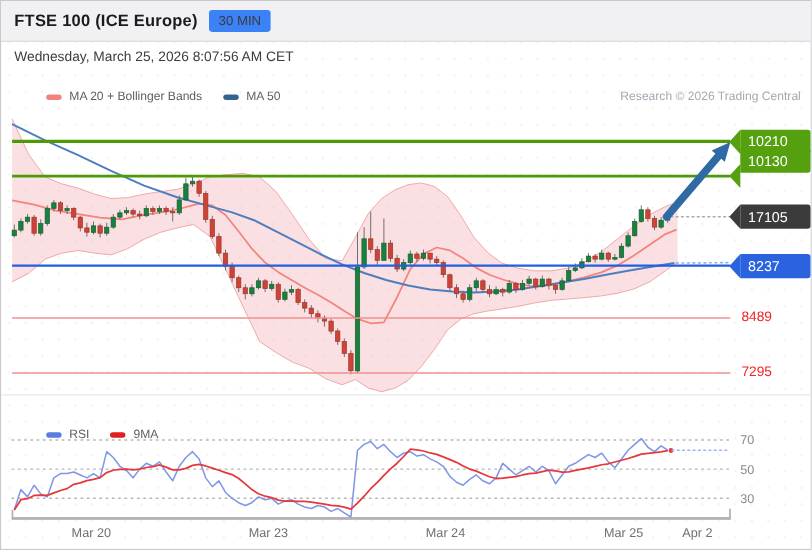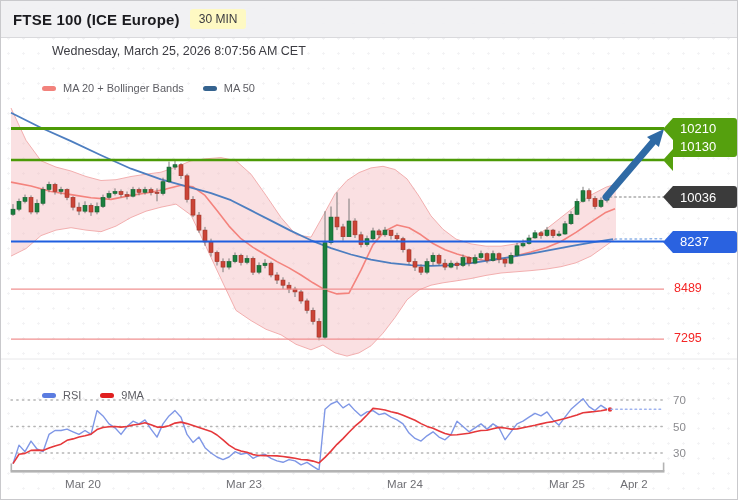--- a/index.html
+++ b/index.html
@@ -1,22 +1,22 @@
 <!DOCTYPE html>
 <html><head>
 <meta charset="utf-8">
 <style>
   html,body{margin:0;padding:0;background:#fff;font-family:"Liberation Sans",sans-serif;}
   .widget{position:relative;width:738px;height:500px;box-sizing:border-box;border:1px solid #c9c9cc;background:#fff;
     background-image:radial-gradient(rgba(40,40,70,0.055) 1px,transparent 1.3px);background-size:15px 15px;overflow:hidden;}
   .topbar{position:absolute;left:0;top:0;width:100%;height:37px;background:rgba(240,240,242,0.92);border-bottom:1px solid #d9d9dc;
     display:flex;align-items:center;box-sizing:border-box;padding-left:12px;}
   .title{font-size:15px;font-weight:700;color:#1b1b1f;letter-spacing:.2px;}
-  .badge{margin-left:10px;background:#fef9c3;color:#3a3a40;font-size:12px;padding:3px 9px;border-radius:3px;}
-  .datetime{position:absolute;left:12px;top:43px;font-size:12.5px;color:#3c3c42;margin-left:39px;}
+  .badge{margin-left:10px;background:#3b82f6;color:#3a3a40;font-size:12px;padding:3px 9px;border-radius:3px;}
+  .datetime{position:absolute;left:12px;top:43px;font-size:12.5px;color:#3c3c42;}
   .legend{position:absolute;display:flex;align-items:center;gap:19px;font-size:11px;color:#5d5d63;padding-left:28px;}
   .price-legend{left:13px;top:81px;}
   .rsi-legend{left:13px;top:388px;}
   .li{display:flex;align-items:center;gap:7px;}
   .sw{display:inline-block;width:14px;height:5px;border-radius:2.5px;}
   .credit{position:absolute;right:9px;top:81px;font-size:11px;color:#a7a7b2;}
   svg{position:absolute;left:0;top:0;pointer-events:none;}
   #labels{position:absolute;left:0;top:0;width:100%;height:100%;pointer-events:none;}
   .pill{position:absolute;left:672px;width:64px;height:22px;border-radius:0 3px 3px 0;color:#fff;font-size:13px;
     display:flex;align-items:center;padding-left:7px;box-sizing:border-box;}
@@ -36,20 +36,21 @@
   <div class="legend price-legend">
     <span class="li">
       <i class="sw" id="sw-ma20" style="background: rgb(242, 130, 124);"></i>
       <span>MA 20 + Bollinger Bands</span>
     </span>
     <span class="li">
       <i class="sw" id="sw-ma50" style="background: rgb(53, 99, 143);"></i>
       <span>MA 50</span>
     </span>
   </div>
+  <div class="credit">Research © 2026 Trading Central</div>
 
   <svg id="chart" width="738" height="500" viewBox="0 0 738 500">
       <defs>
         <clipPath id="pclip">
           <rect x="8" y="100" width="660" height="258"></rect>
         </clipPath>
       </defs>
       <g clip-path="url(#pclip)">
         <polygon points="10,107.0 25,139.3 40,159.8 55,166.1 70,170.0 85,175.5 100,179.5 115,178.7 130,175.5 145,173.2 160,171.2 175,166.1 190,159.8 205,157.8 220,156.6 235,159.8 250,173.2 265,194.4 280,216.5 295,233.8 310,236.2 322,214.9 334,192.9 346,179.5 358,171.6 370,166.9 382,165.3 394,168.5 406,177.9 418,195.2 430,214.9 442,228.3 455,238.1 470,242.9 485,245.2 500,245.2 515,242.9 530,237.4 545,228.3 560,216.5 575,204.7 590,194.0 605,186.2 615,183.0 615,237.4 605,244.4 590,255.1 575,261.8 560,265.7 545,268.1 530,269.6 515,270.8 500,272.0 485,274.4 470,277.5 455,279.9 442,281.8 430,284.2 418,288.9 406,298.8 394,316.5 382,332.2 370,344.8 358,351.9 346,355.1 334,351.9 322,344.0 310,348.8 295,343.3 280,333.8 265,328.3 250,319.6 235,309.4 220,277.9 205,245.6 190,214.1 175,203.1 160,206.2 145,210.2 130,216.5 115,225.1 100,230.7 85,229.1 70,226.7 55,229.1 40,234.6 25,247.6 10,255.1" fill="#f3b6b9" fill-opacity="0.42"></polygon>
         <polyline points="10,107.0 25,139.3 40,159.8 55,166.1 70,170.0 85,175.5 100,179.5 115,178.7 130,175.5 145,173.2 160,171.2 175,166.1 190,159.8 205,157.8 220,156.6 235,159.8 250,173.2 265,194.4 280,216.5 295,233.8 310,236.2 322,214.9 334,192.9 346,179.5 358,171.6 370,166.9 382,165.3 394,168.5 406,177.9 418,195.2 430,214.9 442,228.3 455,238.1 470,242.9 485,245.2 500,245.2 515,242.9 530,237.4 545,228.3 560,216.5 575,204.7 590,194.0 605,186.2 615,183.0" fill="none" stroke="#f1a7a7" stroke-width="0.9"></polyline>
@@ -287,21 +288,21 @@
       <text x="404" y="487" fill="#6f6f74" font-size="11.5" text-anchor="middle" font-family="&quot;Liberation Sans&quot;,sans-serif">Mar 24</text>
       <text x="566" y="487" fill="#6f6f74" font-size="11.5" text-anchor="middle" font-family="&quot;Liberation Sans&quot;,sans-serif">Mar 25</text>
       <text x="633" y="487" fill="#6f6f74" font-size="11.5" text-anchor="middle" font-family="&quot;Liberation Sans&quot;,sans-serif">Apr 2</text>
     </svg>
   <div id="labels">
       <div class="pill-tip" style="top: 116.508px; border-right: 10px solid rgb(85, 160, 14);"></div>
       <div class="pill" style="top: 116.508px; background: rgb(85, 160, 14);">10210</div>
       <div class="pill-tip" style="top: 148.004px; border-right: 10px solid rgb(85, 160, 14);"></div>
       <div class="pill" style="top: 134px; background: rgb(85, 160, 14);">10130</div>
       <div class="pill-tip" style="top: 185.012px; border-right: 10px solid rgb(59, 59, 59);"></div>
-      <div class="pill" style="top: 185.012px; background: rgb(59, 59, 59);">10036</div>
+      <div class="pill" style="top: 185.012px; background: rgb(59, 59, 59);">17105</div>
       <div class="pill-tip" style="top: 229.5px; border-right: 10px solid rgb(42, 98, 224);"></div>
       <div class="pill" style="top: 229.5px; background: rgb(42, 98, 224);">8237</div>
       <div class="level-num" style="top: 280.138px; color: rgb(244, 37, 37);">8489</div>
       <div class="level-num" style="top: 330.138px; color: rgb(244, 37, 37);">7295</div>
     </div>
 
   <div class="legend rsi-legend">
     <span class="li">
       <i class="sw" id="sw-rsi" style="background: rgb(91, 124, 224);"></i>
       <span>RSI</span>

